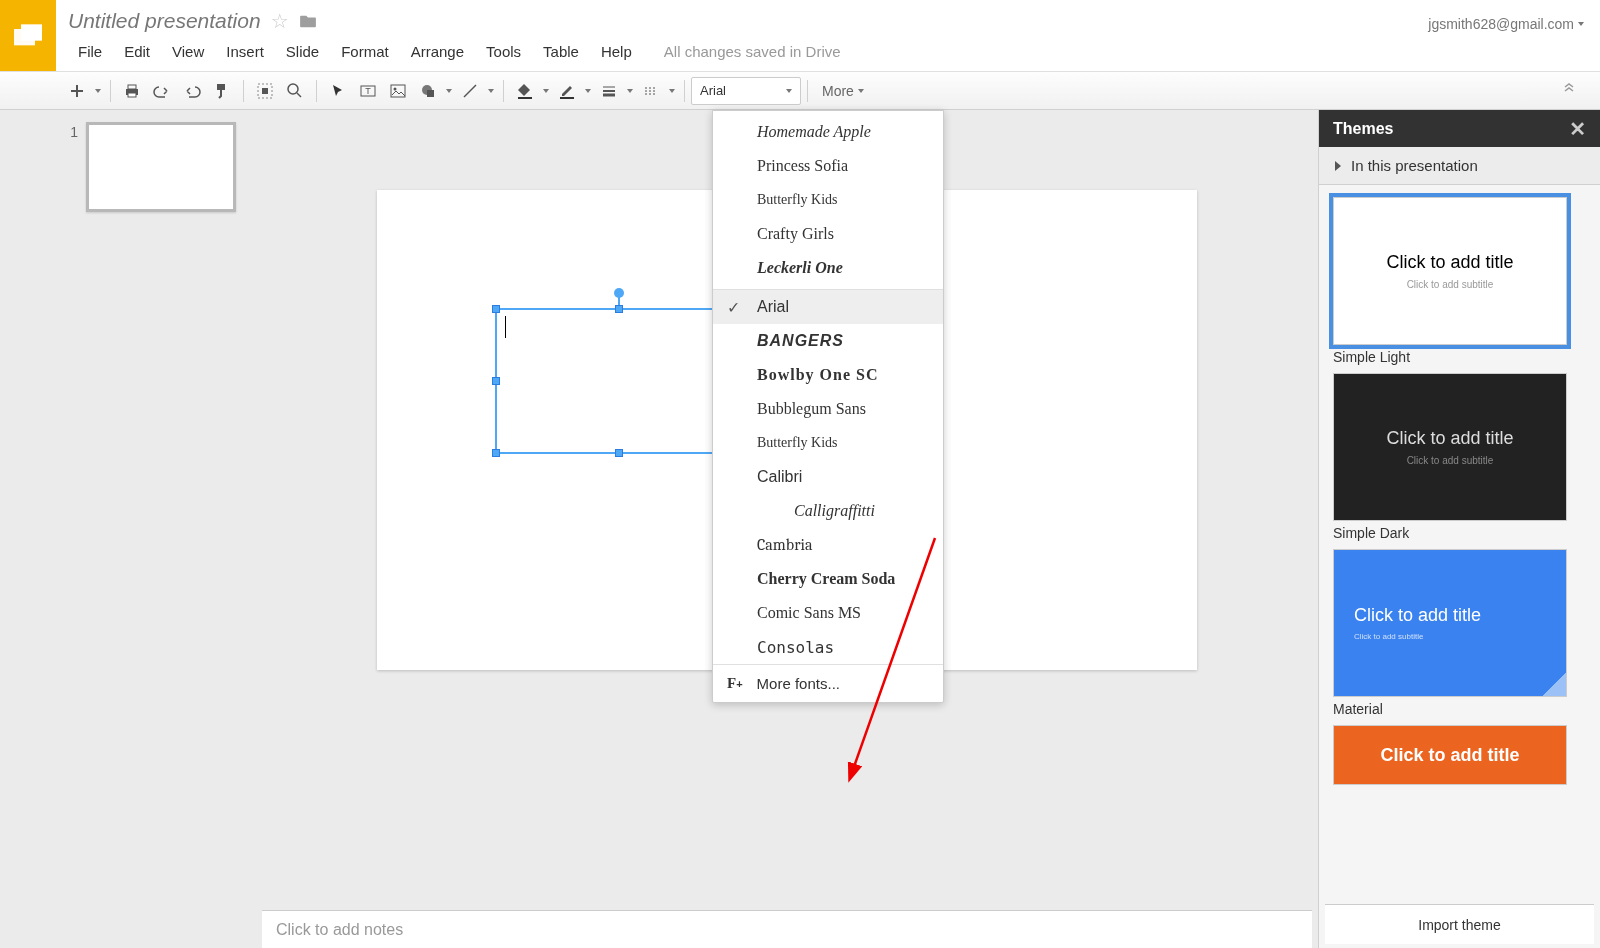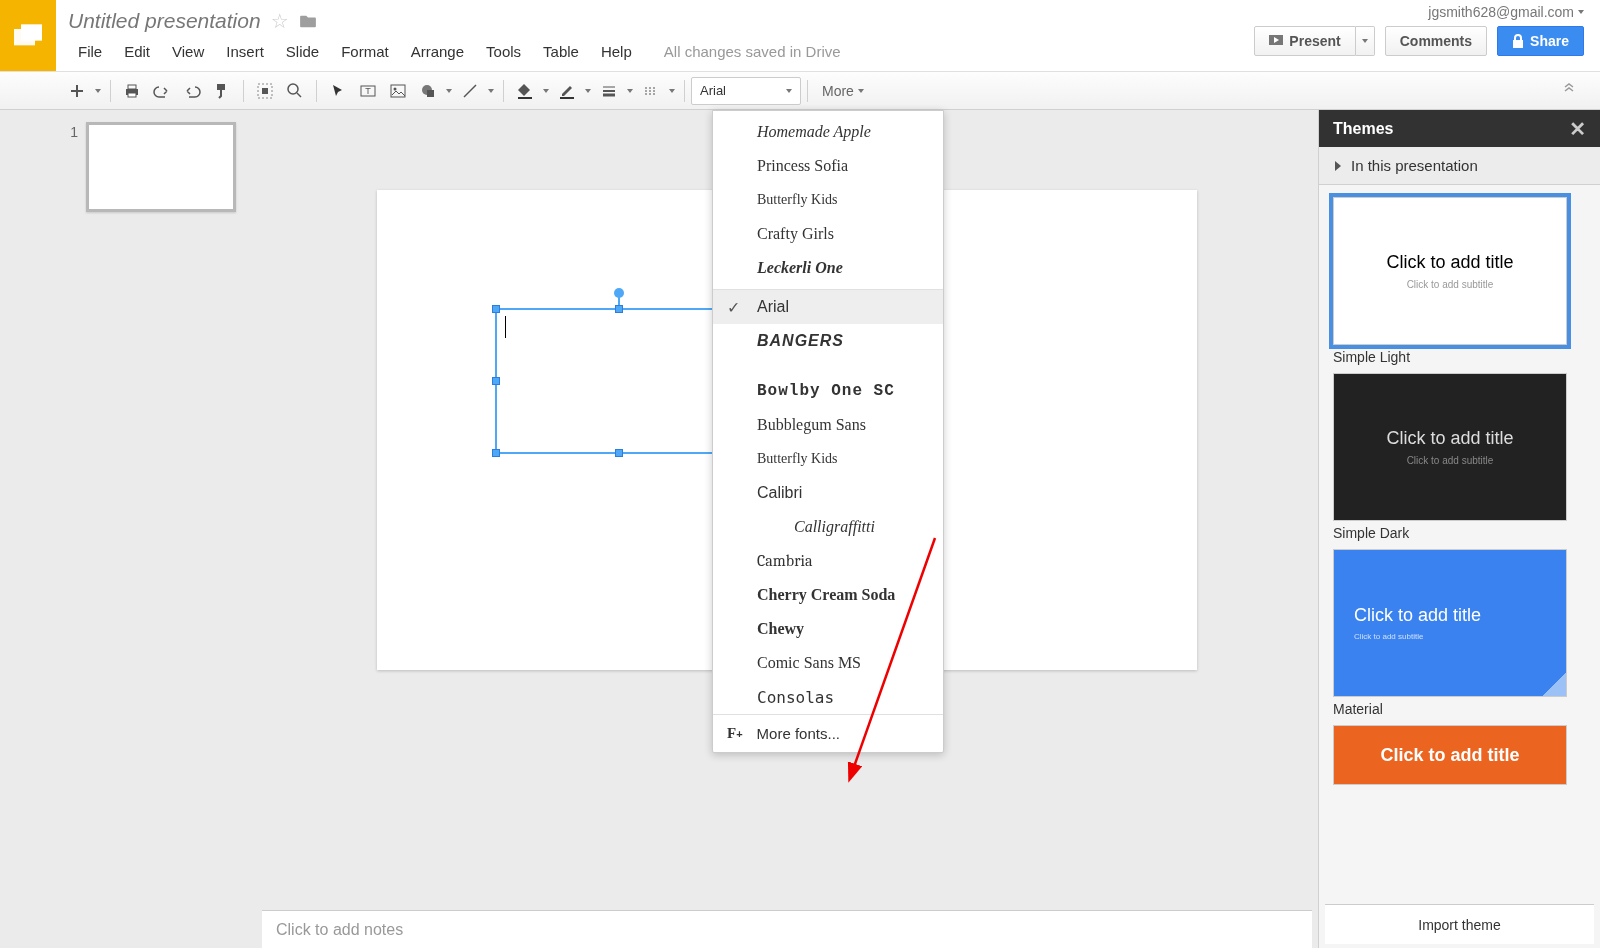--- a/index.html
+++ b/index.html
@@ -10,21 +10,21 @@
 .logo-box { width: 56px; background: #f4b400; display: flex; align-items: center; justify-content: center; }
 .logo-icon { width: 28px; height: 24px; }
 .header-main { flex: 1; display: flex; flex-direction: column; padding: 6px 12px 0 12px; }
 .title-row { display: flex; align-items: center; gap: 10px; height: 30px; }
 .doc-title { font-size: 21px; color: #777; font-style: italic; }
 .star-icon { color: #ccc; font-size: 20px; }
 .folder-icon { color: #9e9e9e; width: 18px; height: 14px; }
 .menu-row { display: flex; align-items: center; gap: 2px; height: 30px; }
 .menu-item { padding: 4px 10px; color: #333; font-size: 15px; cursor: pointer; border-radius: 2px; }
 .saved-text { color: #999; font-size: 15px; margin-left: 20px; }
-.header-right { display: flex; flex-direction: column; align-items: flex-end; padding: 4px 16px; gap: 6px; }
+.header-right { display: flex; flex-direction: column; align-items: flex-end; padding: 16px 16px; }
 .user-email { color: #777; font-size: 14px; display: flex; align-items: center; gap: 4px; }
 .header-buttons { display: flex; gap: 10px; }
 .btn { display: flex; align-items: center; gap: 6px; padding: 6px 14px; font-size: 14px; font-weight: bold; border-radius: 2px; cursor: pointer; border: 1px solid #ccc; background: linear-gradient(#fff,#f1f1f1); color: #555; }
 .btn-present-group { display: flex; }
 .btn-present { border-radius: 2px 0 0 2px; }
 .btn-present-drop { border-left: none; border-radius: 0 2px 2px 0; padding: 6px 6px; }
 .btn-share { background: #3b8cf0; border-color: #3079ed; color: #fff; }
 
 
 .toolbar { height: 38px; background: linear-gradient(#fdfdfd,#f1f1f1); border-bottom: 1px solid #d0d0d0; display: flex; align-items: center; padding: 0 8px 0 62px; gap: 0; position: relative; }
@@ -61,21 +61,21 @@
 .font-dropdown { position: absolute; left: 712px; top: 110px; width: 232px; background: #fff; border: 1px solid #ccc; border-radius: 0 0 2px 2px; box-shadow: 0 2px 8px rgba(0,0,0,0.2); display: flex; flex-direction: column; }
 .font-recent { border-bottom: 1px solid #e0e0e0; padding: 4px 0; }
 .font-list { flex: 1; max-height: 438px; overflow-y: auto; position: relative; }
 .font-item { display: flex; align-items: center; padding: 6px 14px 6px 44px; font-size: 16px; color: #333; cursor: pointer; position: relative; min-height: 34px; }
 .font-item.selected { background: #eee; }
 .font-item .check { position: absolute; left: 14px; color: #555; }
 .font-footer { border-top: 1px solid #e0e0e0; padding: 10px 14px; display: flex; align-items: center; gap: 14px; font-size: 15px; color: #333; cursor: pointer; }
 .f-cursive { font-family: cursive; }
 .f-script { font-family: 'Brush Script MT', cursive; font-style: italic; }
 .f-bangers { font-weight: 900; font-style: italic; letter-spacing: 1px; }
-.f-bowlby { font-weight: 900; font-family: Liberation Mono, monospace; letter-spacing: 1px; margin-top: 16px; }
+.f-bowlby { font-weight: 900; font-family: Liberation Serif, serif; letter-spacing: 1px; }
 .f-bubble { font-family: 'Comic Sans MS', cursive; font-weight: normal; }
 .f-chewy { font-family: 'Comic Sans MS', cursive; font-weight: 900; }
 .f-comic { font-family: 'Comic Sans MS', cursive; }
 .f-cambria { font-family: Cambria, serif; }
 .f-calli { font-family: cursive; font-style: italic; margin-left: 37px; }
 .f-mono { font-family: Consolas, monospace; }
 
 
 .arrow-annot { position: absolute; left: 840px; top: 530px; pointer-events: none; }
 
@@ -134,42 +134,20 @@
       <span class="menu-item">Table</span>
       <span class="menu-item">Help</span>
       <span class="saved-text">All changes saved in Drive</span>
     </div>
   </div>
   <div class="header-right">
     <div class="user-email">
       <span>jgsmith628@gmail.com</span>
       <span class="tri-down small"></span>
     </div>
-    <div class="header-buttons">
-      <div class="btn-present-group">
-        <div class="btn btn-present">
-          <svg width="14" height="12" viewBox="0 0 14 12">
-              <rect x="0" y="0" width="14" height="10" fill="#777"></rect>
-              <polygon points="5,2 10,5 5,8" fill="#fff"></polygon>
-            </svg>
-          <span>Present</span>
-        </div>
-        <div class="btn btn-present-drop">
-            <span class="tri-down small"></span>
-          </div>
-      </div>
-      <div class="btn">Comments</div>
-      <div class="btn btn-share">
-        <svg width="12" height="14" viewBox="0 0 12 14">
-            <rect x="1" y="6" width="10" height="8" fill="#fff"></rect>
-            <path d="M3 6V4a3 3 0 016 0v2" stroke="#fff" stroke-width="2" fill="none"></path>
-          </svg>
-        <span>Share</span>
-      </div>
-    </div>
   </div>
 </div>
 
 <div class="toolbar">
   <div class="tb-btn">
       <svg viewBox="0 0 18 18">
         <path d="M9 3v12M3 9h12" stroke="#555" stroke-width="2"></path>
       </svg>
     </div>
   <div class="tb-drop">
@@ -387,21 +365,20 @@
         <span>Arial</span>
       </div>
     <div class="font-item f-bangers">BANGERS</div>
     <div class="font-item f-bowlby">Bowlby One SC</div>
     <div class="font-item f-bubble">Bubblegum Sans</div>
     <div class="font-item f-cursive" style="font-size:14px">Butterfly Kids</div>
     <div class="font-item">Calibri</div>
     <div class="font-item f-calli">Calligraffitti</div>
     <div class="font-item f-cambria">Cambria</div>
     <div class="font-item f-comic" style="font-weight:bold">Cherry Cream Soda</div>
-    <div class="font-item f-chewy">Chewy</div>
     <div class="font-item f-comic">Comic Sans MS</div>
     <div class="font-item f-mono">Consolas</div>
   </div>
   <div class="font-footer">
     <span style="font-weight:bold;font-family:serif">F<span style="font-size:11px">+</span></span>
     <span>More fonts...</span>
   </div>
 </div>
 
 <svg class="arrow-annot" width="120" height="260">

